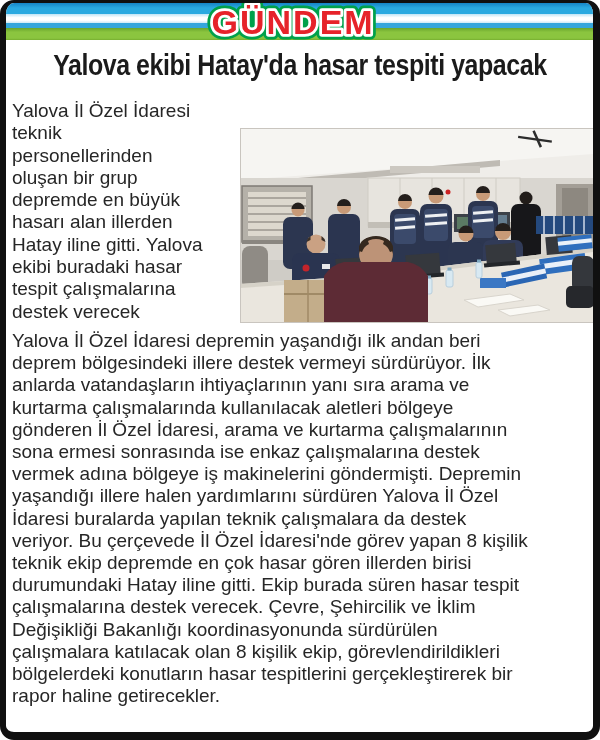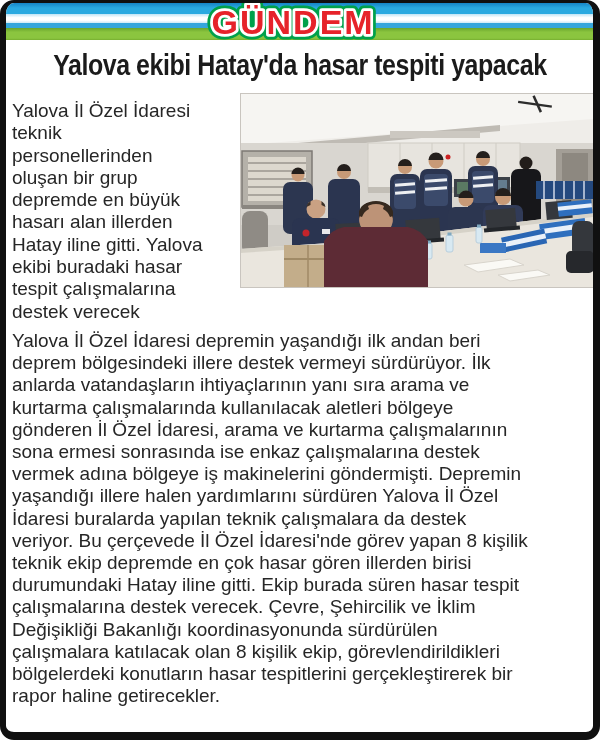--- a/index.html
+++ b/index.html
@@ -18,21 +18,21 @@
   .stripe-blue-thin{height:5px;background:#35a6dc;}
   .stripe-green{height:12px;background:linear-gradient(#6aa52d,#8bc53f 35%,#8bc53f 85%,#76ad2f);}
   .masthead-title{position:absolute;top:-2px;left:50%;transform:translateX(-53%);}
   
   .headline{margin:6px 2px 7px;text-align:center;white-space:nowrap;overflow:visible;}
   .headline span{
     display:inline-block;font-size:29px;font-weight:bold;letter-spacing:-0.5px;
     color:#1b1b1b;transform:scaleX(0.86);transform-origin:center;
   }
   
-  .content{display:flex;align-items:flex-start;margin:10px 6px 0 6px;}
+  .content{display:flex;align-items:flex-end;margin:10px 6px 0 6px;}
   .lede{
     width:226px;flex:0 0 auto;padding-top:7px;
     font-size:19px;line-height:22.3px;color:#262626;white-space:pre-line;
   }
   .photo-fig{margin:0 0 0 2px;flex:0 0 auto;line-height:0;}
   
   .body-text{
     margin:7px 8px 16px 6px;font-size:19px;line-height:22.2px;
     color:#262626;white-space:pre-line;
   }

